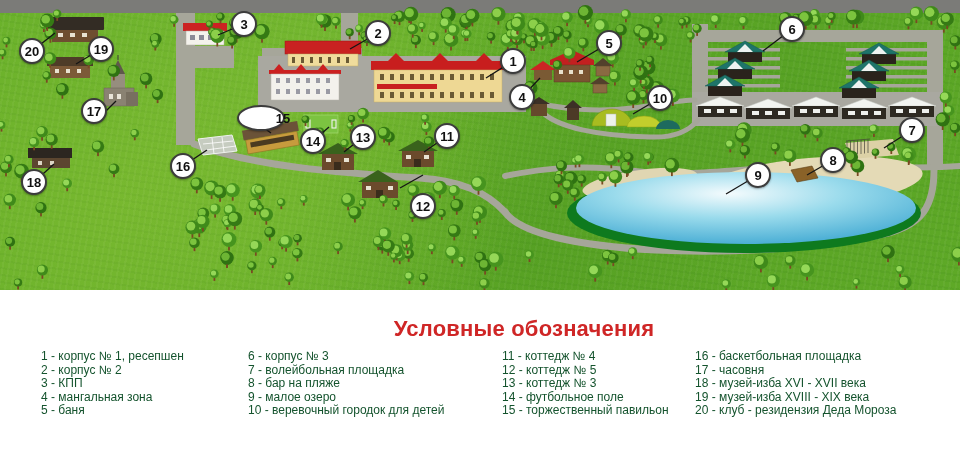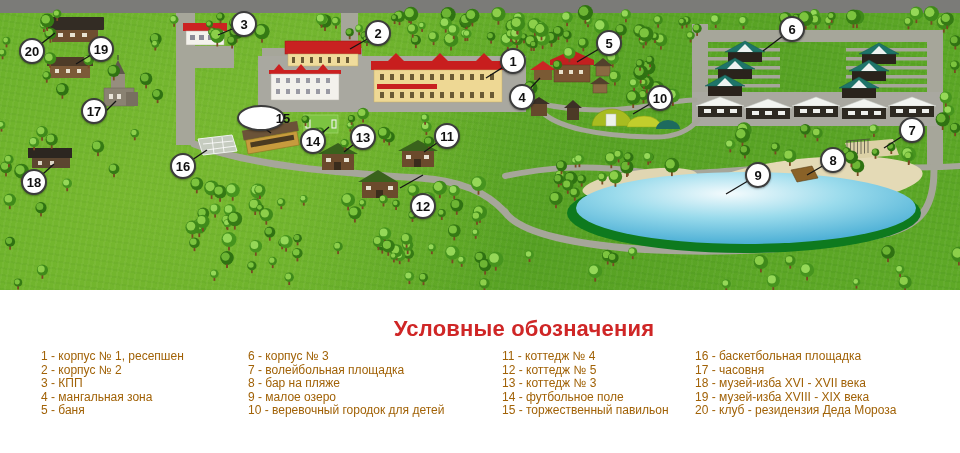--- a/index.html
+++ b/index.html
@@ -19,21 +19,21 @@
   .map svg{position:absolute;left:0;top:0;}
   .marker{position:absolute;width:26px;height:26px;border-radius:50%;
           background:#ffffff;border:2px solid #3c3c3c;box-sizing:border-box;
           display:flex;align-items:center;justify-content:center;
           font-size:13px;font-weight:bold;color:#111;line-height:1;
           box-shadow:0 1px 2px rgba(0,0,0,.35);z-index:5;}
   
   .legend{position:absolute;left:0;top:290px;width:960px;height:163px;background:#fff;}
   .legend-title{position:absolute;left:0;top:18px;width:100%;text-align:center;margin:8px;
                 font-size:22px;font-weight:bold;color:#cf2626;letter-spacing:.2px;padding-left:36px;}
-  .lcol{position:absolute;top:60px;font-size:12px;line-height:13.6px;color:#a16207;white-space:nowrap;}
+  .lcol{position:absolute;top:60px;font-size:12px;line-height:13.6px;color:#14532d;white-space:nowrap;}
   .lcol.c0{left:41px;} .lcol.c1{left:248px;} .lcol.c2{left:502px;} .lcol.c3{left:695px;}
 </style>
 </head>
 <body>
 
 <div class="stage">
 
   <div class="map">
     <svg width="960" height="290" viewBox="0 0 960 290">
       <defs>

